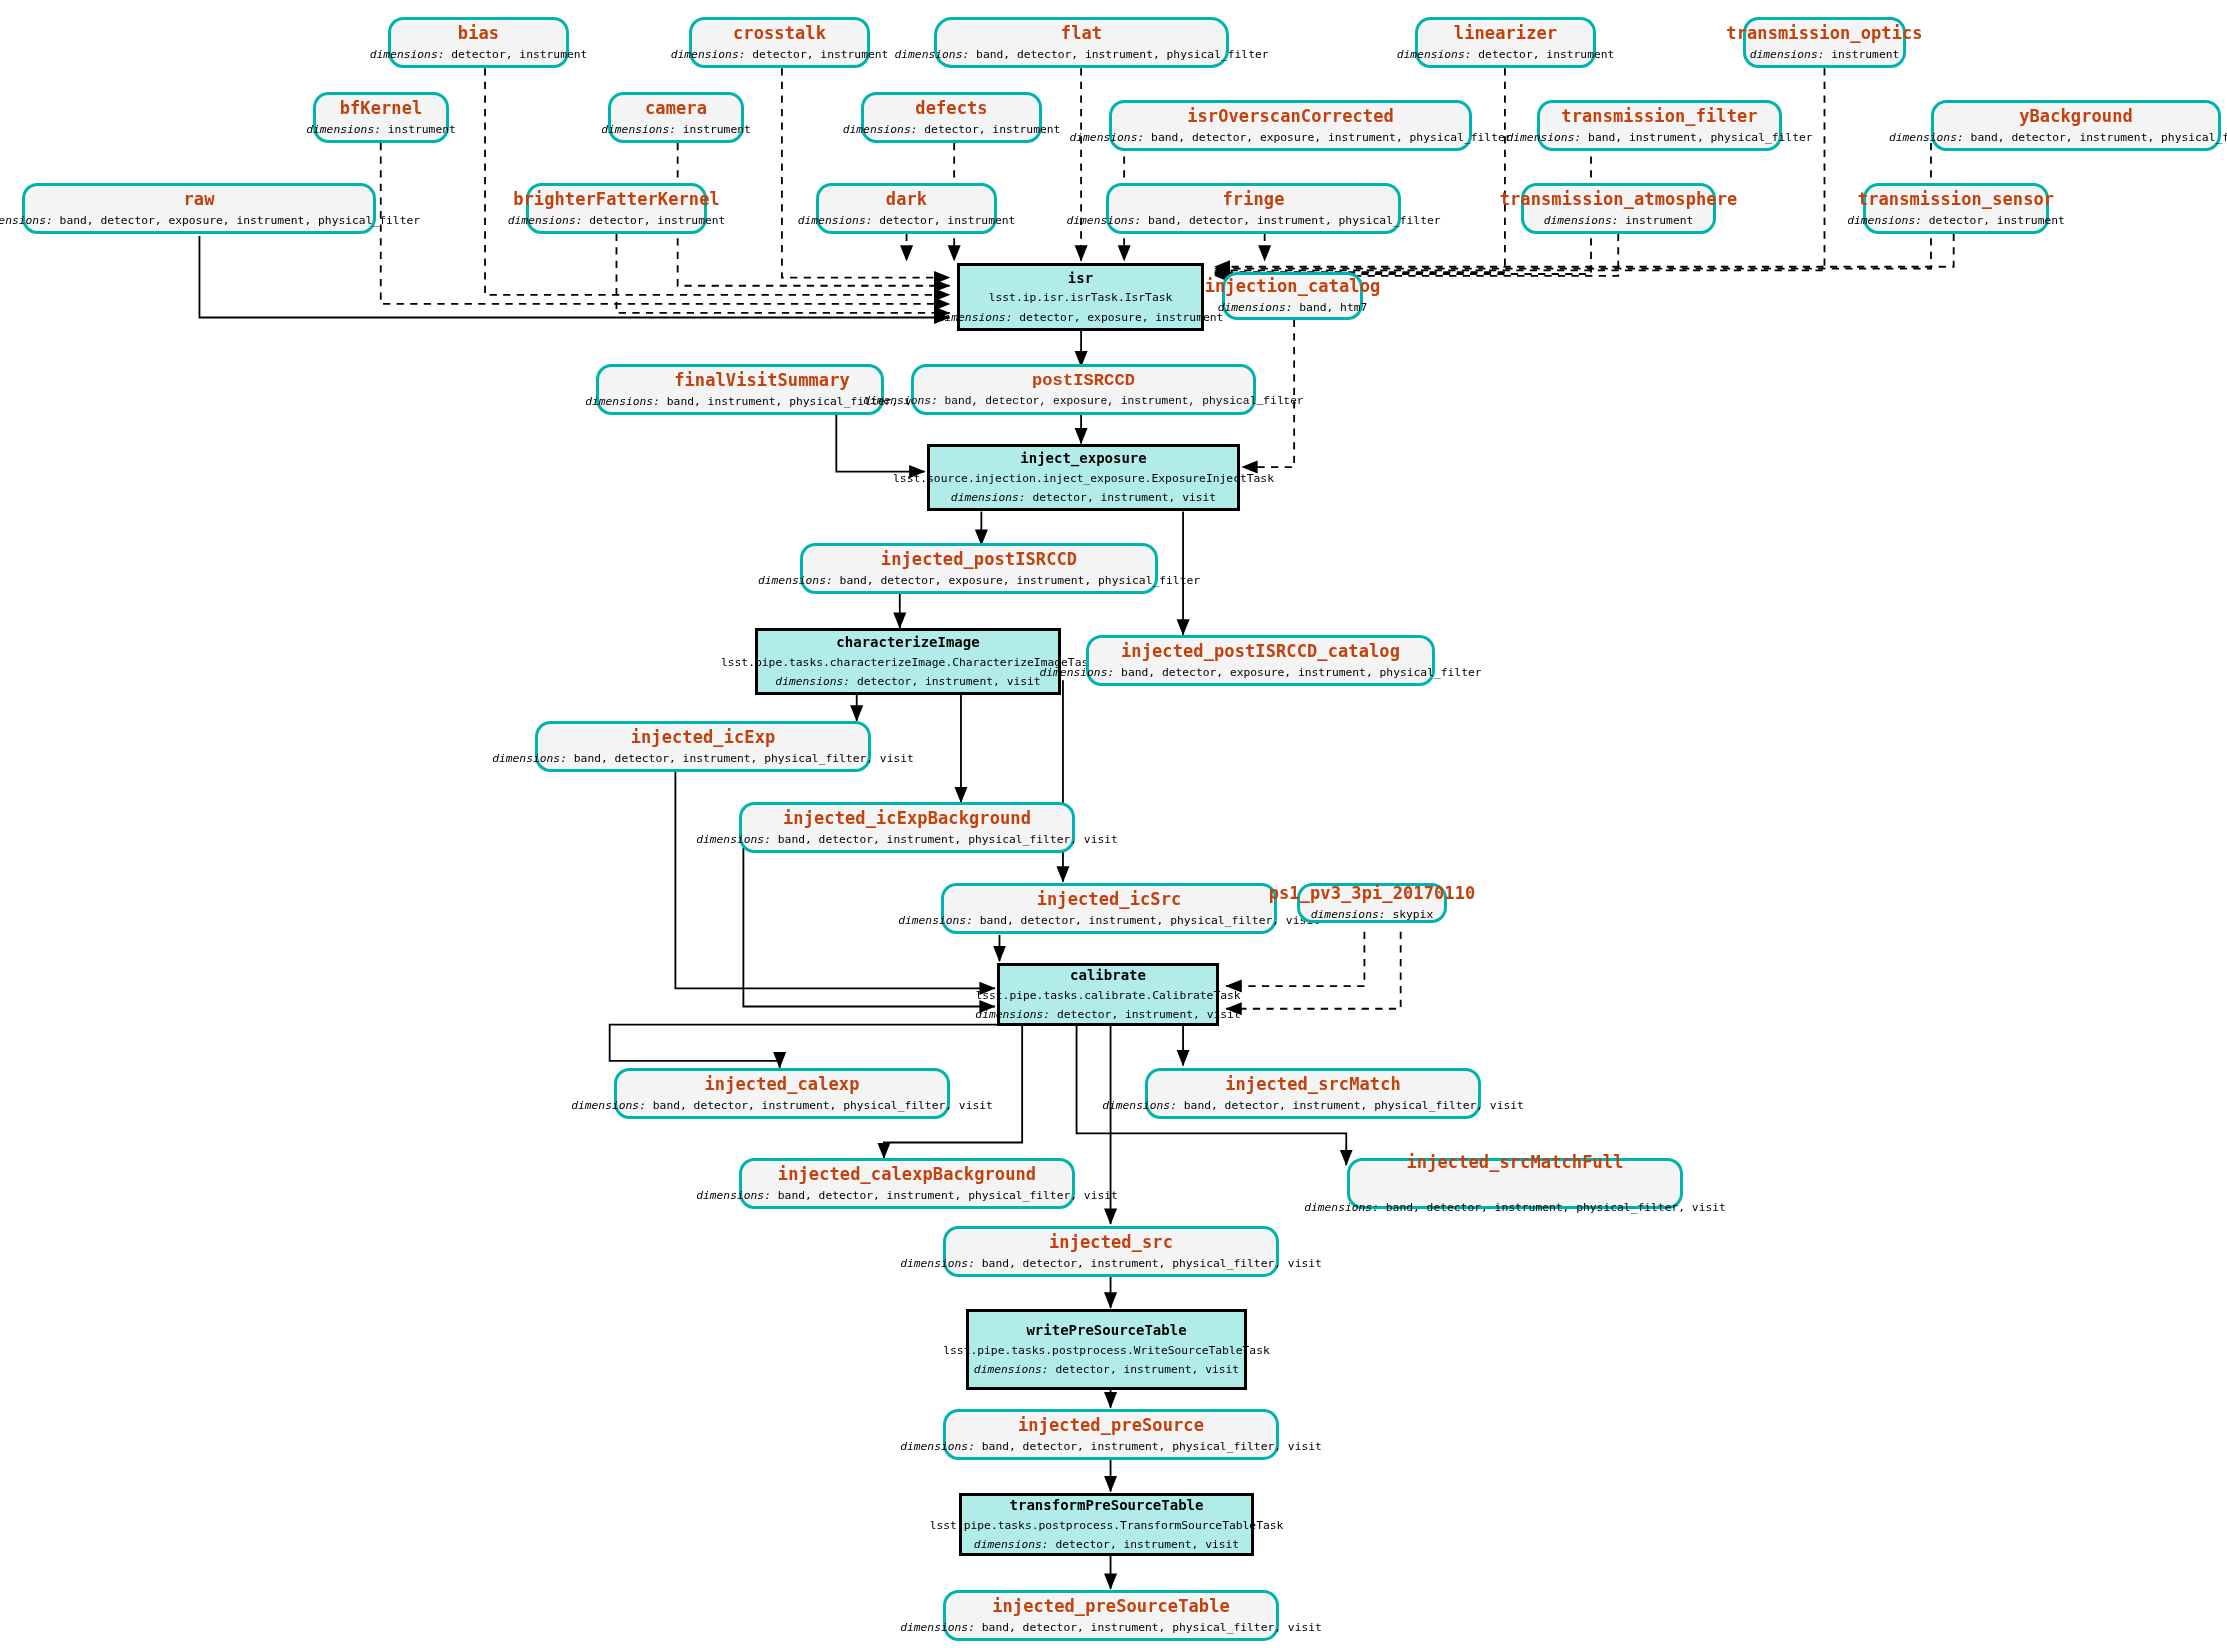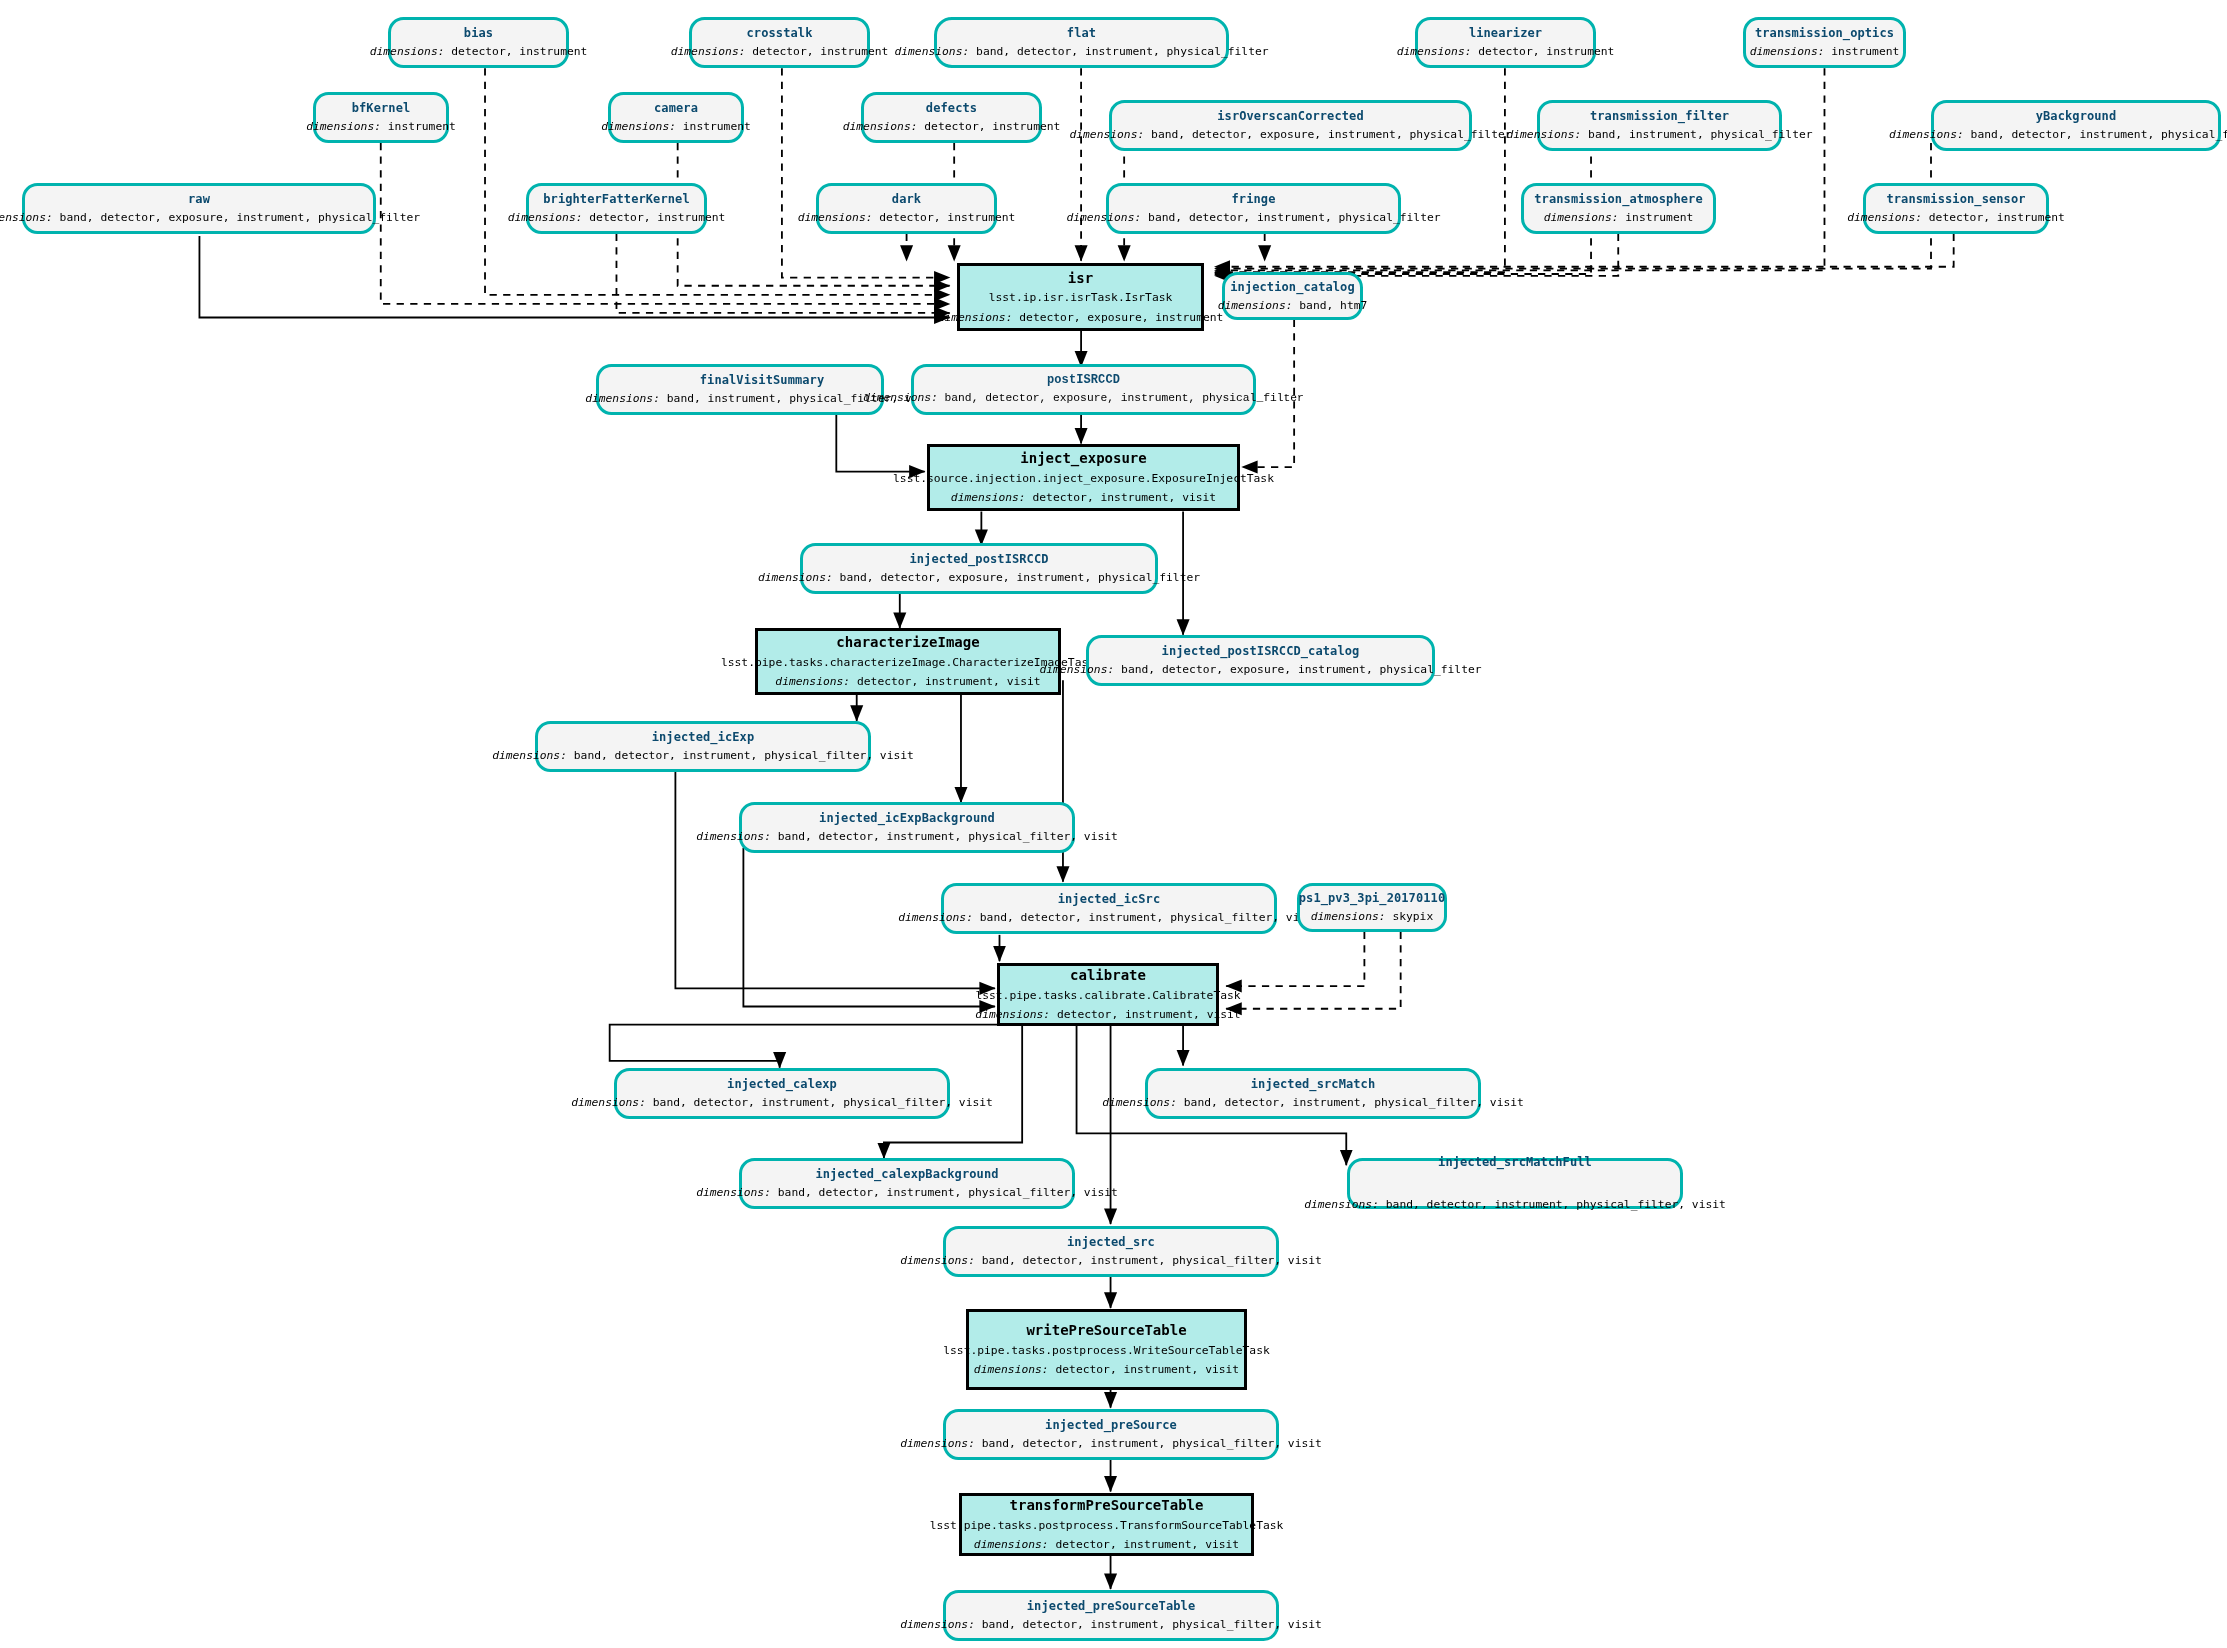--- a/index.html
+++ b/index.html
@@ -5,21 +5,21 @@
   html,body{margin:0;padding:0;background:#ffffff;}
   body{font-family:"DejaVu Sans Mono", monospace;}
   #canvas{position:relative;width:2227px;height:1649px;background:#ffffff;overflow:hidden;}
   svg#edges{position:absolute;left:0;top:0;width:2227px;height:1649px;pointer-events:none;}
 
   .node{position:absolute;box-sizing:border-box;display:flex;flex-direction:column;
         align-items:center;justify-content:center;text-align:center;}
 
   
   .dataset{background:#f4f4f4;border:3.2px solid #00b3ae;border-radius:15.4px;}
-  .dataset .title{font-weight:bold;font-size:12px;color:#0c4a6e;letter-spacing:0.1px;line-height:1.05;}
+  .dataset .title{font-weight:bold;font-size:17px;color:#c2410c;letter-spacing:0.1px;line-height:1.05;}
   .dataset .dims{font-size:11.3px;color:#000;margin-top:6.3px;line-height:1.05;white-space:nowrap;}
   .dataset .dims i{font-style:italic;}
 
   
   .task{background:#b2ece9;border:3.6px solid #000000;border-radius:0;}
   .task .title{font-weight:bold;font-size:14px;color:#000;line-height:1.05;}
   .task .cls{font-size:11.3px;color:#000;margin-top:7.3px;line-height:1.05;white-space:nowrap;}
   .task .dims{font-size:11.3px;color:#000;margin-top:7.3px;line-height:1.05;white-space:nowrap;}
   .task .dims i{font-style:italic;}
 </style>
@@ -258,21 +258,21 @@
   <div class="node dataset" style="left:739px;top:802px;width:336px;height:51px;">
     <div class="title">injected_icExpBackground</div>
     <div class="dims"><i>dimensions:</i> <span>band, detector, instrument, physical_filter, visit</span></div>
   </div>
 
   <div class="node dataset" style="left:941px;top:883px;width:336px;height:51px;">
     <div class="title">injected_icSrc</div>
     <div class="dims"><i>dimensions:</i> <span>band, detector, instrument, physical_filter, visit</span></div>
   </div>
 
-  <div class="node dataset" style="left:1297px;top:883px;width:150px;height:49px;">
+  <div class="node dataset" style="left:1297px;top:883px;width:150px;height:40px;">
     <div class="title">ps1_pv3_3pi_20170110</div>
     <div class="dims"><i>dimensions:</i> <span>skypix</span></div>
   </div>
 
   <div class="node task" style="left:997px;top:963px;width:222px;height:63px;">
     <div class="title">calibrate</div>
     <div class="cls">lsst.pipe.tasks.calibrate.CalibrateTask</div>
     <div class="dims"><i>dimensions:</i> <span>detector, instrument, visit</span></div>
   </div>
 

